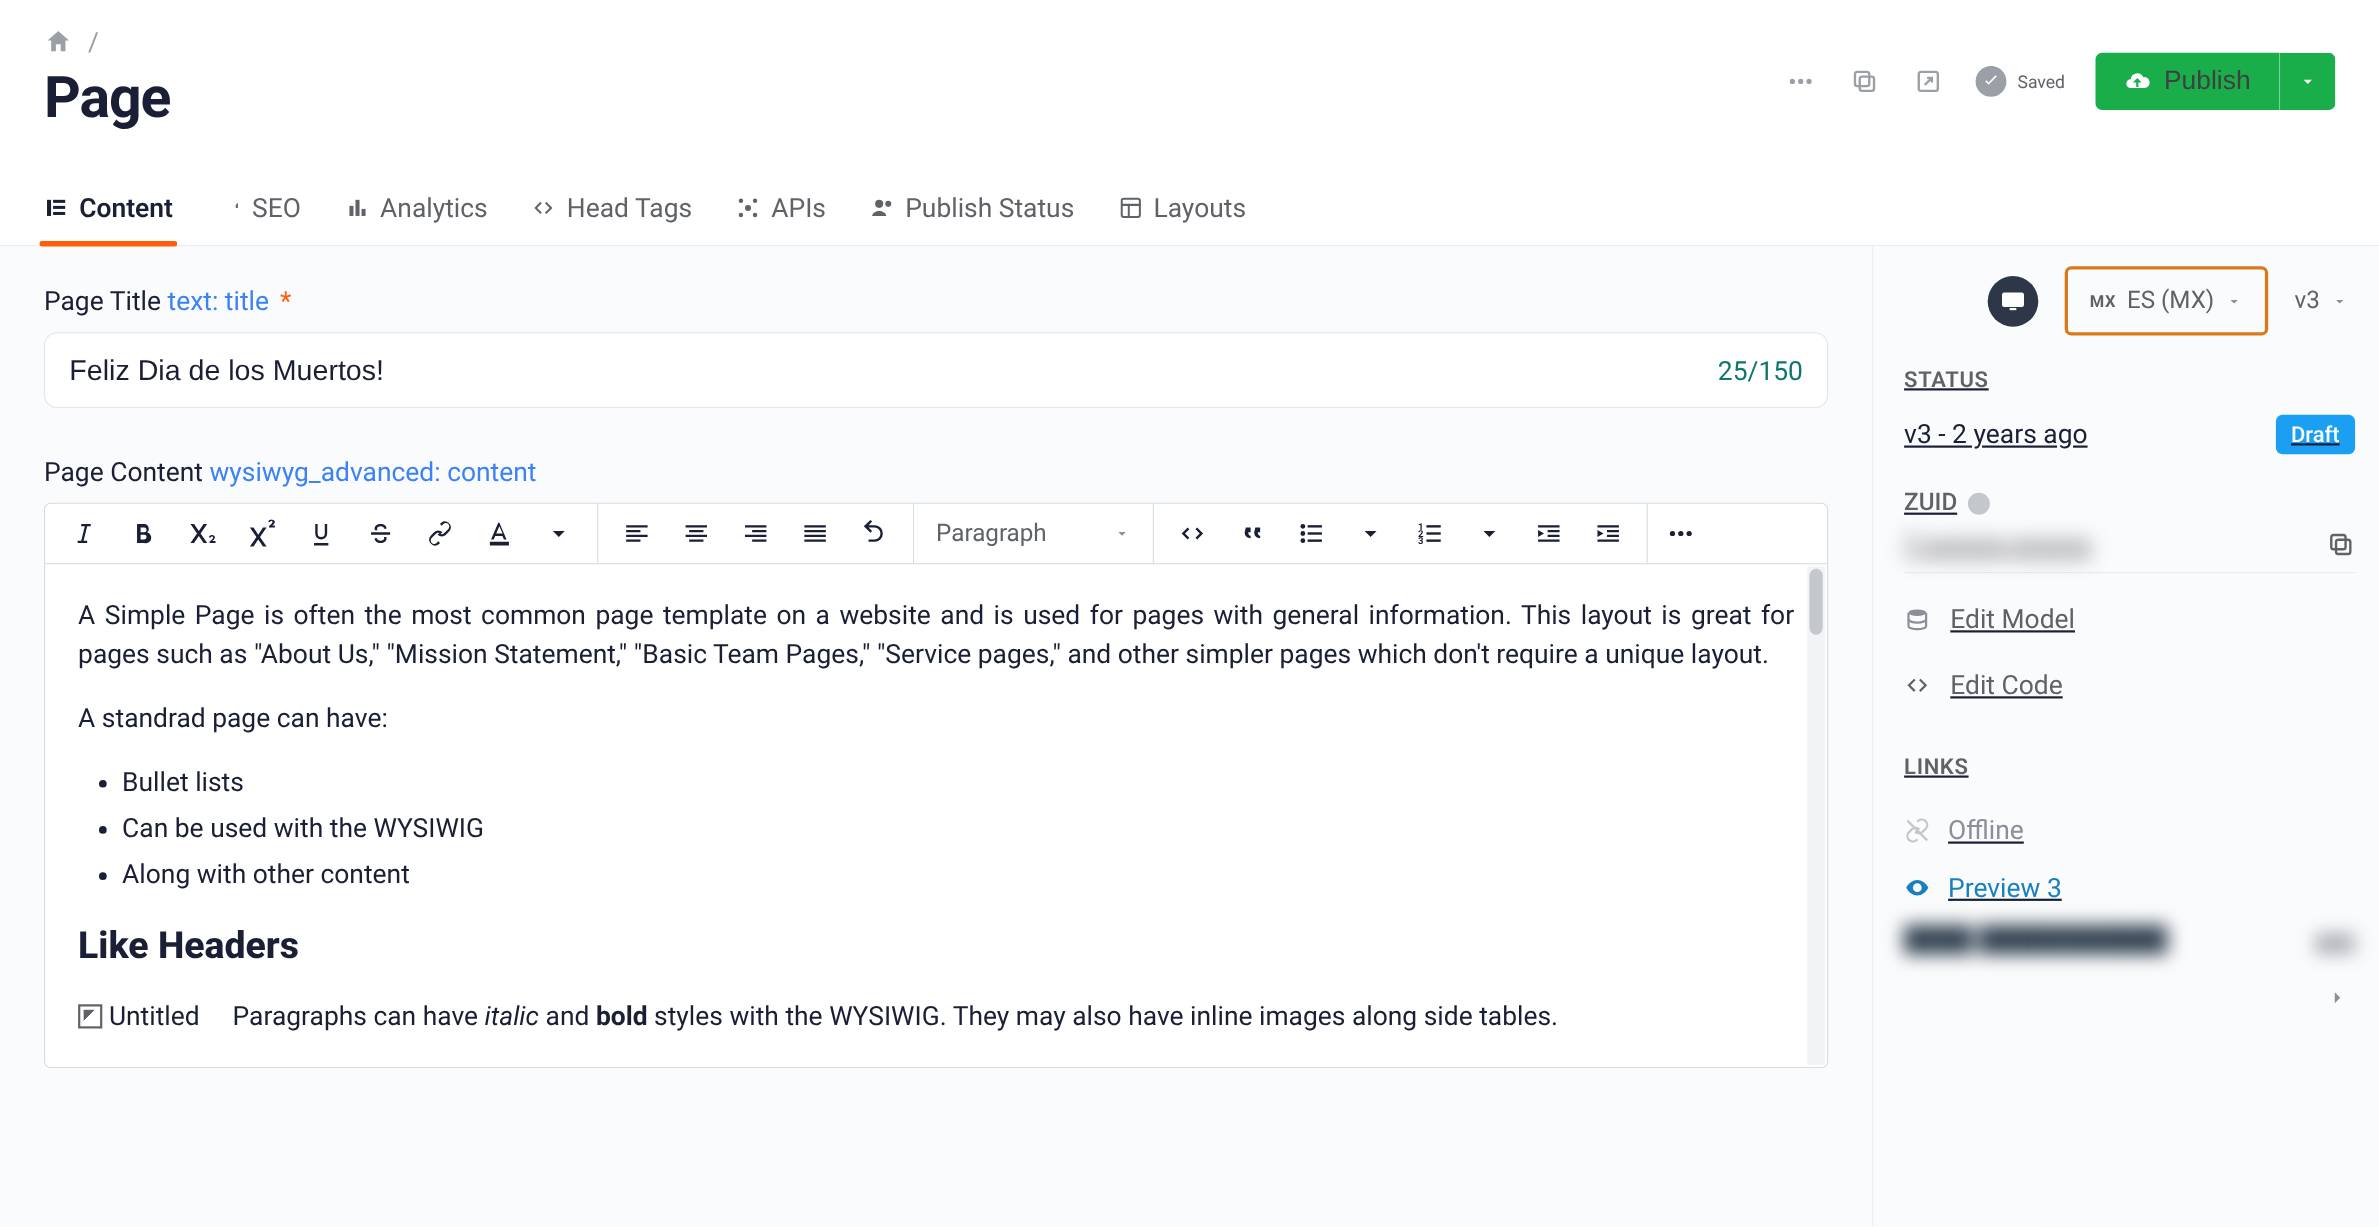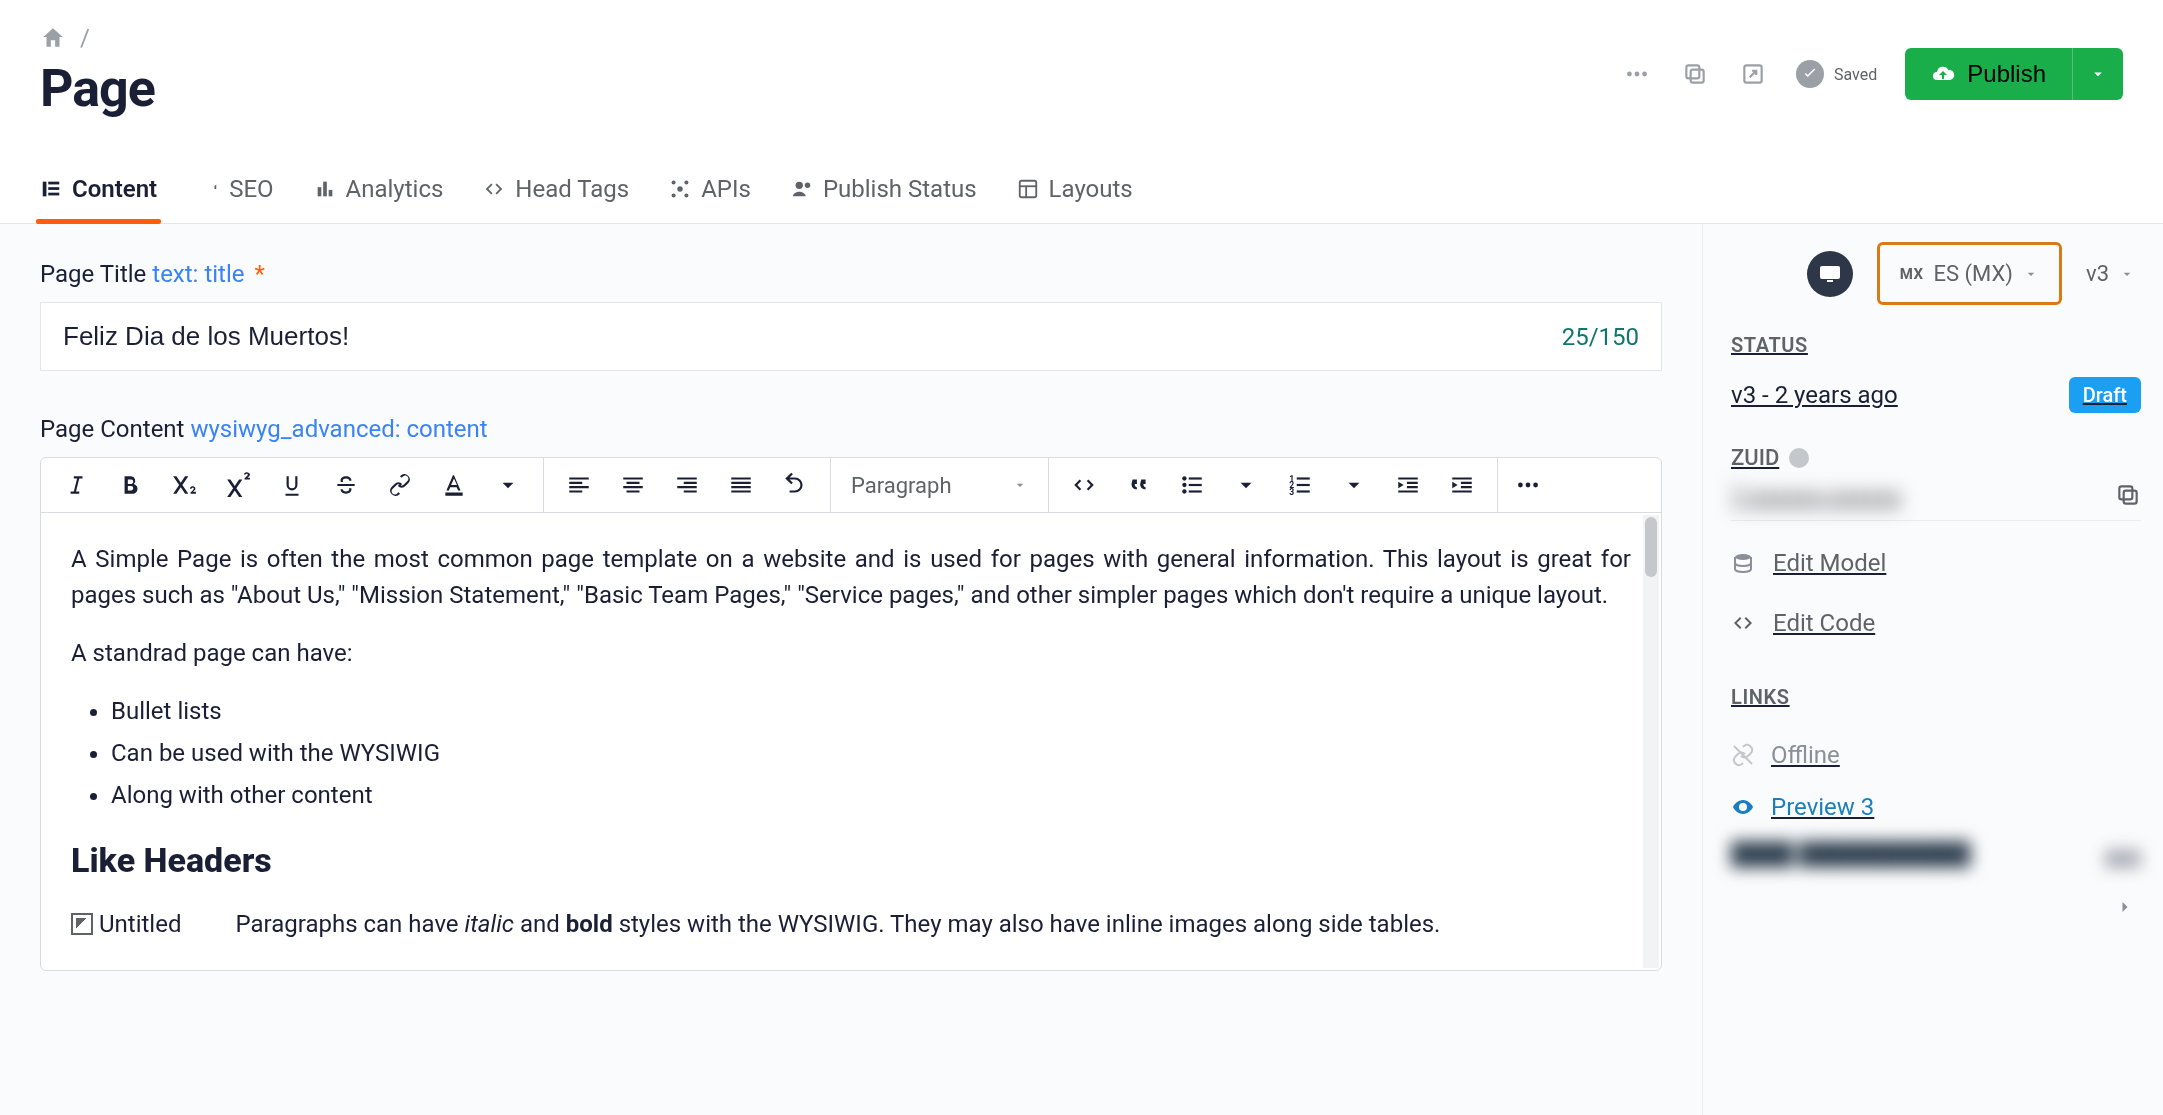--- a/index.html
+++ b/index.html
@@ -23,42 +23,42 @@
   }
   .breadcrumb { display:flex; align-items:center; gap:14px; color:#9aa0a6; font-size:24px; }
   .breadcrumb .home-ic { width:26px; height:26px; fill:#9aa0a6; }
   .page-title { font-size:52px; font-weight:700; letter-spacing:-1px; margin-top:6px; color:#1a1f36;}
   .top-actions { display:flex; align-items:center; gap:28px; margin-top:24px;}
   .ta-icon { width:30px; height:30px; color:#9aa0a6; display:flex; align-items:center; justify-content:center; cursor:pointer;}
   .ta-saved { display:flex; align-items:center; gap:10px; color:#5f6368; font-size:16px;}
   .ta-saved .check-ic { width:28px; height:28px; background:#9aa0a6; border-radius:50%; display:flex; align-items:center; justify-content:center;}
   .ta-saved .check-ic svg { width:18px; height:18px; fill:#fff;}
   .publish-group { display:flex; align-items:stretch; }
-  .publish-btn { background:#1aae4b; color:#000000; border:none; border-radius:6px 0 0 6px; padding:12px 26px; font-size:24px; font-weight:500; display:flex; align-items:center; gap:12px; cursor:pointer;}
+  .publish-btn { background:#1aae4b; color:#404040; border:none; border-radius:6px 0 0 6px; padding:12px 26px; font-size:24px; font-weight:500; display:flex; align-items:center; gap:12px; cursor:pointer;}
   .publish-caret { background:#1aae4b; color:#fff; border:none; border-left:1px solid rgba(255,255,255,0.25); border-radius:0 6px 6px 0; padding:12px 16px; cursor:pointer; display:flex; align-items:center; justify-content:center;}
   .publish-caret svg, .publish-btn svg { fill:#fff; }
 
   
   .tabs { display:flex; gap:40px; padding:0 40px; margin-top:40px; border-bottom:1px solid #e3e5e8; font-size:24px; color:#5f6368;}
   .tab { display:flex; align-items:center; gap:10px; padding:16px 0 20px 0; cursor:pointer; position:relative;}
   .tab.active { color:#1a1f36; font-weight:600;}
   .tab.active::after { content:""; position:absolute; left:-4px; right:-4px; bottom:-1px; height:5px; background:#ff5d0a; border-radius:2px;}
   .tab-ic { width:22px; height:22px; fill:currentColor; }
 
   
   .body { display:flex; flex:1; min-height:0; background:#fafbfc;}
   .main { flex:1; padding:36px 40px; overflow:auto; border-right:1px solid #e9ebee;}
   .rail { width:460px; flex:none; background:#fafbfc; padding:0; overflow:auto; position:relative;}
 
   
   .field-label { font-size:24px; color:#1a1f36; margin-bottom:14px;}
   .field-label .meta { color:#3b82f6;}
   .field-label .req { color:#ff5d0a; margin-left:4px;}
   .title-input-wrap {
-    background:#fff; border:1px solid #e3e5e8; border-radius:0;
+    background:#fff; border:1px solid #e3e5e8; border-radius:12px;
     display:flex; align-items:center; justify-content:space-between;
     padding:18px 22px; font-size:26px;gap:19px;
   }
   .title-input { border:none; outline:none; font-size:26px; flex:1; color:#1a1f36; background:transparent;}
   .char-count { color:#0f766e; font-size:24px;}
 
   .field-block { margin-top:44px; }
 
   
   .editor { margin-top:14px; border:1px solid #d8dbe0; border-radius:6px; background:#fff;}
@@ -70,21 +70,21 @@
   .tb-caret { width:16px; height:16px; }
   .tb-overflow { width:60px; display:flex; align-items:center; justify-content:center; cursor:pointer;}
 
   
   .editor-body { position:relative; }
   .editor-scroll { max-height:520px; overflow-y:auto; padding:28px 30px; font-size:24px; line-height:1.5; color:#1a1f36;}
   .editor-scroll p { margin-bottom:22px; text-align:justify;}
   .editor-scroll ul { margin:0 0 22px 40px; }
   .editor-scroll li { margin-bottom:6px;}
   .editor-scroll h2 { font-size:34px; font-weight:800; margin:16px 0 20px 0; color:#1a1f36;}
-  .inline-img-row { display:flex; align-items:flex-start; gap:54px;}
+  .inline-img-row { display:flex; align-items:flex-start; gap:30px;}
   .img-placeholder { display:flex; align-items:center; gap:6px; font-size:24px; color:#1a1f36;}
   .img-placeholder .broken { width:22px; height:22px; border:2px solid #5f6368; position:relative; flex:none;}
   .img-placeholder .broken::before { content:""; position:absolute; left:3px; top:3px; width:10px; height:10px; background:linear-gradient(135deg,#5f6368 0 50%, transparent 50%);}
   .inline-img-row p { margin:0; flex:1;}
   .scroll-track { position:absolute; right:2px; top:2px; bottom:2px; width:16px; background:#f1f3f4;}
   .scroll-thumb { position:absolute; left:2px; right:2px; top:2px; height:60px; background:#c4c7cc; border-radius:6px;}
 
   
   .rail-top { display:flex; justify-content:flex-end; align-items:center; gap:24px; padding:18px 28px 18px 18px; }
   .preview-circle { width:46px; height:46px; border-radius:50%; background:#2d3748; display:flex; align-items:center; justify-content:center;}

